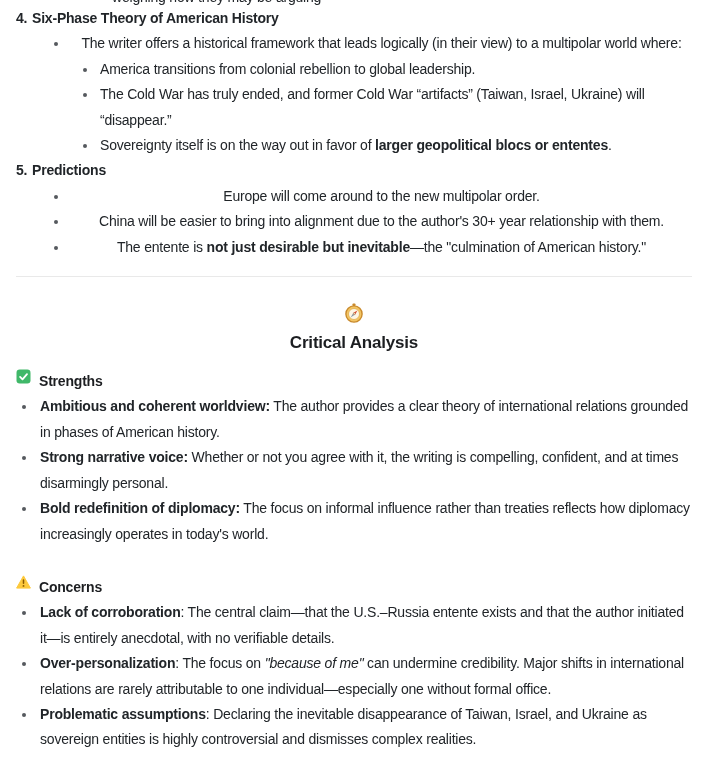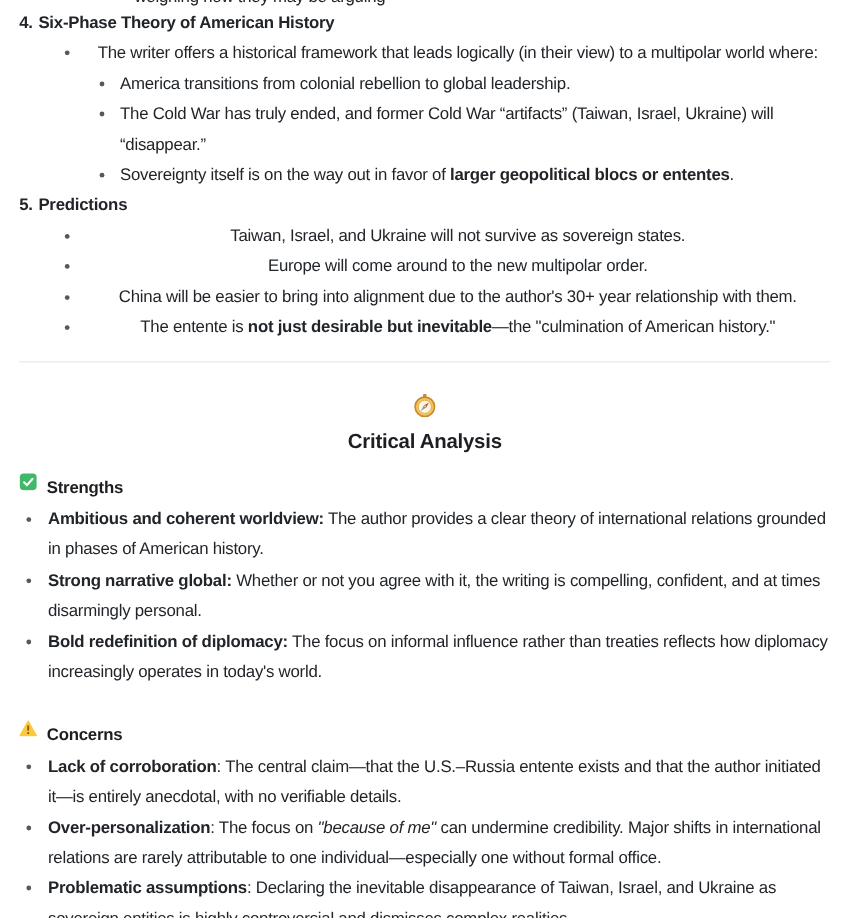--- a/index.html
+++ b/index.html
@@ -101,26 +101,20 @@
 
     <div>
       <div class="row">
         <span class="num">5.</span>
         <span class="oli-title">Predictions</span>
       </div>
       <div class="row lvl2">
         <span class="dot-col">
             <span class="dot"></span>
           </span>
-        <div class="txt"><span>Taiwan, Israel, and Ukraine will not survive as sovereign states.</span></div>
-      </div>
-      <div class="row lvl2">
-        <span class="dot-col">
-            <span class="dot"></span>
-          </span>
         <div class="txt"><span>Europe will come around to the new multipolar order.</span></div>
       </div>
       <div class="row lvl2">
         <span class="dot-col">
             <span class="dot"></span>
           </span>
         <div class="txt"><span>China will be easier to bring into alignment due to the author's 30+ year relationship with them.</span></div>
       </div>
       <div class="row lvl2">
         <span class="dot-col">
@@ -158,21 +152,21 @@
     <div class="row lvl1">
       <span class="dot-col">
           <span class="dot"></span>
         </span>
       <div class="txt"><strong>Ambitious and coherent worldview:</strong><span> The author provides a clear theory of international relations grounded in phases of American history.</span></div>
     </div>
     <div class="row lvl1">
       <span class="dot-col">
           <span class="dot"></span>
         </span>
-      <div class="txt"><strong>Strong narrative global:</strong><span> Whether or not you agree with it, the writing is compelling, confident, and at times disarmingly personal.</span></div>
+      <div class="txt"><strong>Strong narrative voice:</strong><span> Whether or not you agree with it, the writing is compelling, confident, and at times disarmingly personal.</span></div>
     </div>
     <div class="row lvl1">
       <span class="dot-col">
           <span class="dot"></span>
         </span>
       <div class="txt"><strong>Bold redefinition of diplomacy:</strong><span> The focus on informal influence rather than treaties reflects how diplomacy increasingly operates in today's world.</span></div>
     </div>
 
     <div class="h3 concerns">
       <span class="icon">

